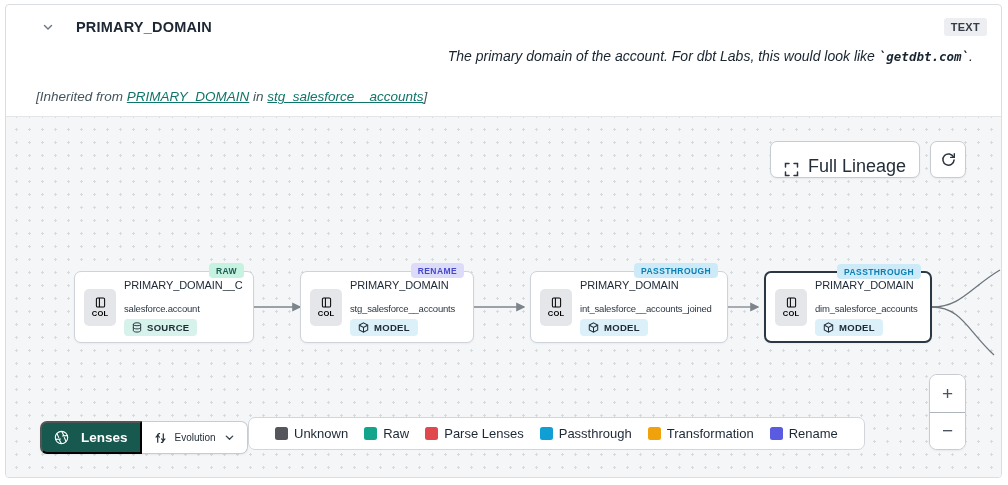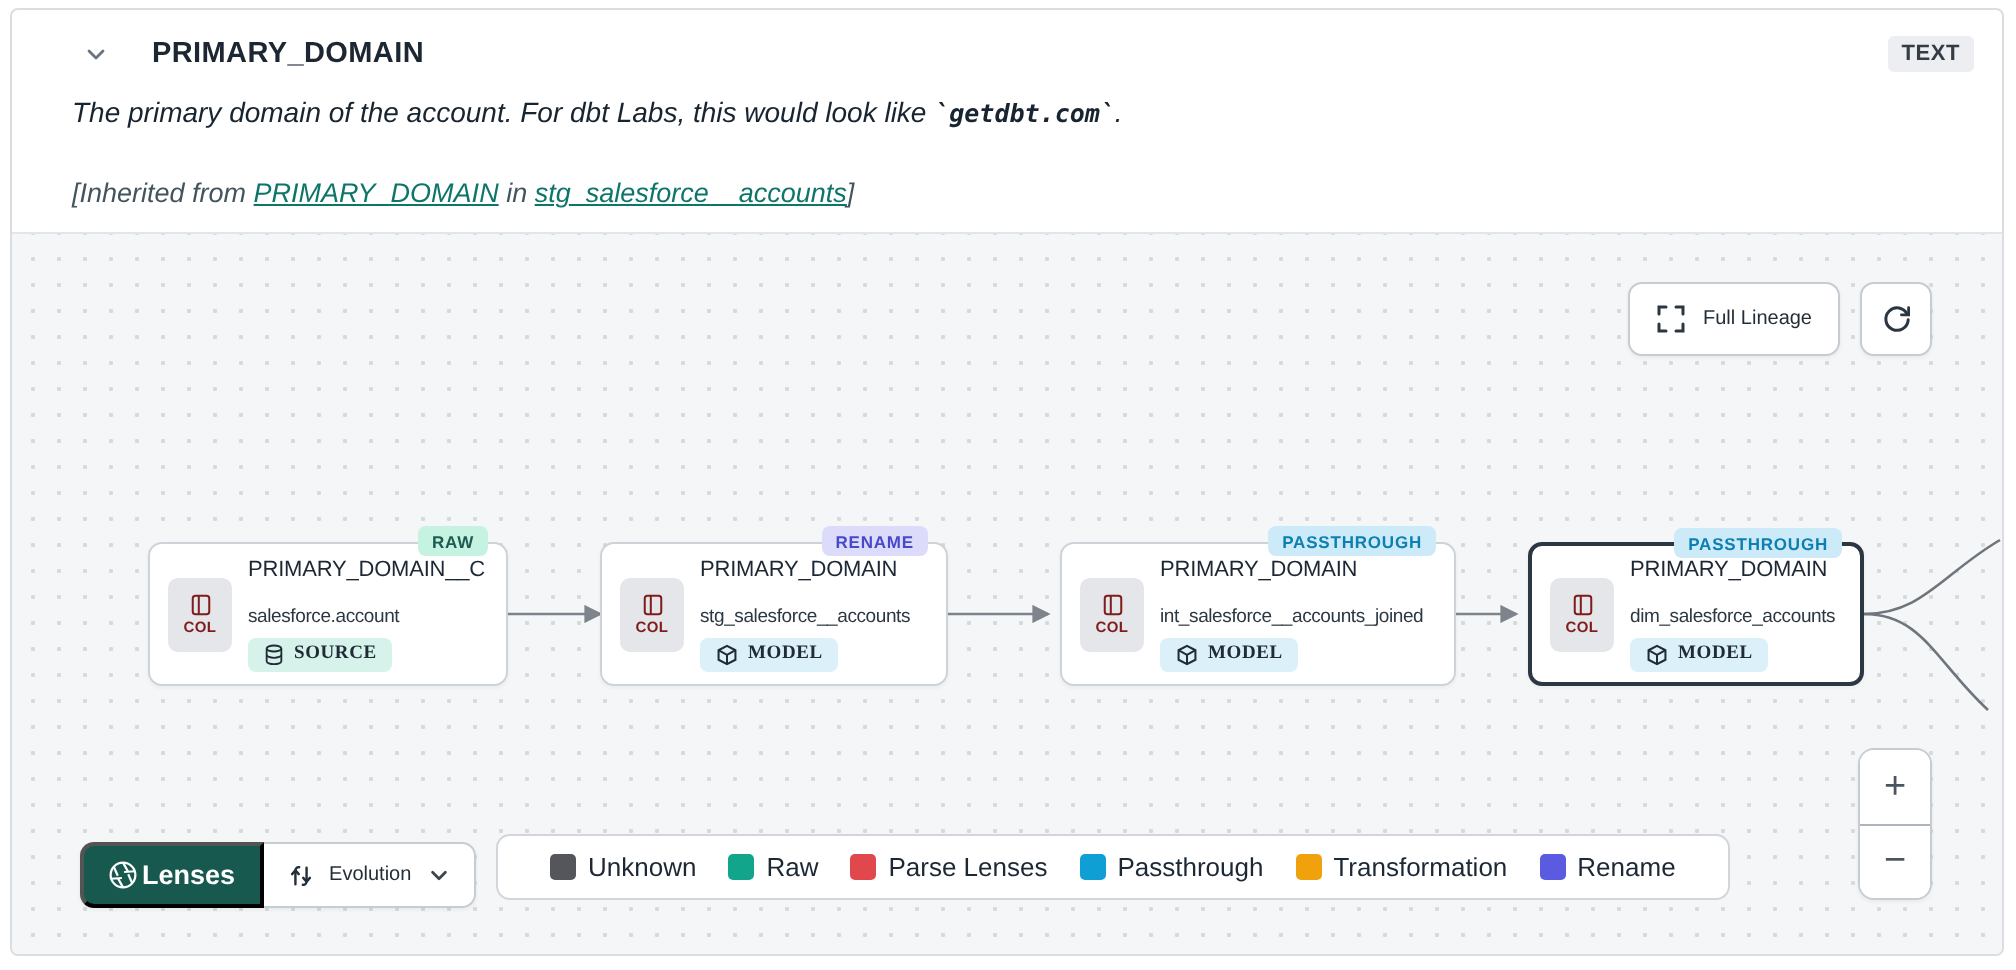--- a/index.html
+++ b/index.html
@@ -9,58 +9,58 @@
     background:#fff; border:1px solid #dadde1; border-radius:4px;
     display:flex; flex-direction:column; overflow:hidden;
   }
   
   .header { padding:10px 14px 10px 0; }
   .title-row { display:flex; align-items:center; padding-left:36px; height:24px; }
   .chevron { color:#6b7280; display:flex; align-items:center; cursor:pointer; }
   .col-title { font-size:14.5px; font-weight:bold; color:#1c2733; margin-left:22px; letter-spacing:.2px; }
   .type-badge { margin-left:auto; background:#eceef1; color:#343c46; font-size:11px; font-weight:600;
     padding:3px 7px; border-radius:3px; letter-spacing:.3px; }
-  .desc { padding:7px 14px 0 30px; font-style:italic; font-size:14px; color:#18242f; line-height:1.45; }
+  .desc { padding:7px 14px 0 30px; font-style:italic; font-size:14px; color:#18242f; line-height:1.45;text-align:right; }
   .desc code { font-family:"DejaVu Sans Mono", monospace; font-weight:bold; font-size:12.5px; font-style:italic; }
   .inherited { padding:4px 14px 2px 30px; font-style:italic; font-size:13.5px; color:#44545e;margin-top:19px; }
   .inherited a { text-decoration:underline; cursor:pointer; }
   
   .canvas {
     position:relative; flex:1; border-top:1px solid #e3e6e9;
     background-color:#f5f6f8;
     background-image: radial-gradient(#d7dadd 1px, transparent 1.2px);
     background-size: 13px 13px; background-position: 4px 6px;
   }
   svg.edges { position:absolute; inset:0; }
   
-  .fl-btn { position:absolute; top:24px; right:81px; height:37px; display:flex; align-items:center; gap:9px;
+  .fl-btn { position:absolute; top:24px; right:81px; height:37px; display:flex; align-items:flex-end; gap:9px;
     background:#fff; border:1px solid #c7ccd2; border-radius:7px; padding:0 13px;
-    font-size:10px; color:#232e39; cursor:pointer; box-shadow:0 1px 2px rgba(20,30,40,.06); }
+    font-size:18px; color:#232e39; cursor:pointer; box-shadow:0 1px 2px rgba(20,30,40,.06); }
   .refresh-btn { position:absolute; top:24px; right:35px; width:36px; height:37px; display:flex;
     align-items:center; justify-content:center; background:#fff; border:1px solid #c7ccd2;
     border-radius:7px; cursor:pointer; box-shadow:0 1px 2px rgba(20,30,40,.06); color:#2c3640; }
   
   .node { position:absolute; top:154px; height:72px; background:#fff; border:1px solid #ced3d9;
     border-radius:7px; display:flex; align-items:center; gap:8px; padding:0 8px 0 9px; cursor:pointer;
     box-shadow:0 1px 2px rgba(20,30,40,.05); }
   .node.selected { border:2px solid #2b3844; }
   .node-badge { position:absolute; top:-9px; right:9px; font-size:8.5px; font-weight:bold;
     letter-spacing:.4px; padding:2.5px 7px; border-radius:4px; }
   .col-chip { width:32px; height:37px; background:#e4e6ea; border-radius:5px; display:flex;
-    flex-direction:column; align-items:center; justify-content:center; gap:1px; color:#7f1d1d; flex:none; }
+    flex-direction:column; align-items:center; justify-content:center; gap:1px; color:#000000; flex:none; }
   .col-chip .col-label { font-size:7.5px; font-weight:bold; letter-spacing:.2px; }
   .node-body { display:flex; flex-direction:column; min-width:0; }
   .node-title { font-size:11px; font-weight:normal; color:#1d2835; white-space:nowrap; letter-spacing:-.1px; }
   .node-sub { font-size:9.5px; color:#2c3742; white-space:nowrap; letter-spacing:-.2px; margin-top:12px; }
   .res-pill { display:inline-flex; align-items:center; gap:5px; margin-top:5px; align-self:flex-start;
-    font-size:9.5px; font-weight:600; color:#202b36; padding:3px 8px; border-radius:4px; letter-spacing:.3px;font-family:Liberation Serif, serif; }
+    font-size:9.5px; font-weight:600; color:#202b36; padding:3px 8px; border-radius:4px; letter-spacing:.3px; }
   
   .lens-group { position:absolute; left:34px; bottom:23px; height:33px; display:flex;
     border-radius:7px; box-shadow:0 1px 2px rgba(20,30,40,.06); }
-  .lenses-btn { display:flex; align-items:center; gap:2px; color:#fff; font-size:13.5px; font-weight:600;
+  .lenses-btn { display:flex; align-items:center; gap:12px; color:#fff; font-size:13.5px; font-weight:600;
     padding:0 12px; border-radius:7px 0 0 7px; cursor:pointer; }
   .lens-select { display:flex; align-items:center; gap:8px; background:#fff; border:1px solid #c7ccd2;
     border-left:none; border-radius:0 7px 7px 0; padding:0 12px; font-size:10px; color:#232e39; cursor:pointer; }
   .legend { position:absolute; left:242px; bottom:27px; height:33px; background:#fff;
     border:1px solid #d2d6db; border-radius:7px; display:flex; align-items:center; gap:16px; padding:0 26px; }
   .legend-item { display:flex; align-items:center; gap:6px; font-size:13px; color:#1d2835; }
   .swatch { width:13px; height:13px; border-radius:2.5px; }
   .zoom-ctrl { position:absolute; right:35px; bottom:27px; width:37px; background:#fff;
     border:1px solid #c7ccd2; border-radius:8px; display:flex; flex-direction:column;
     box-shadow:0 1px 2px rgba(20,30,40,.06); overflow:hidden; }

